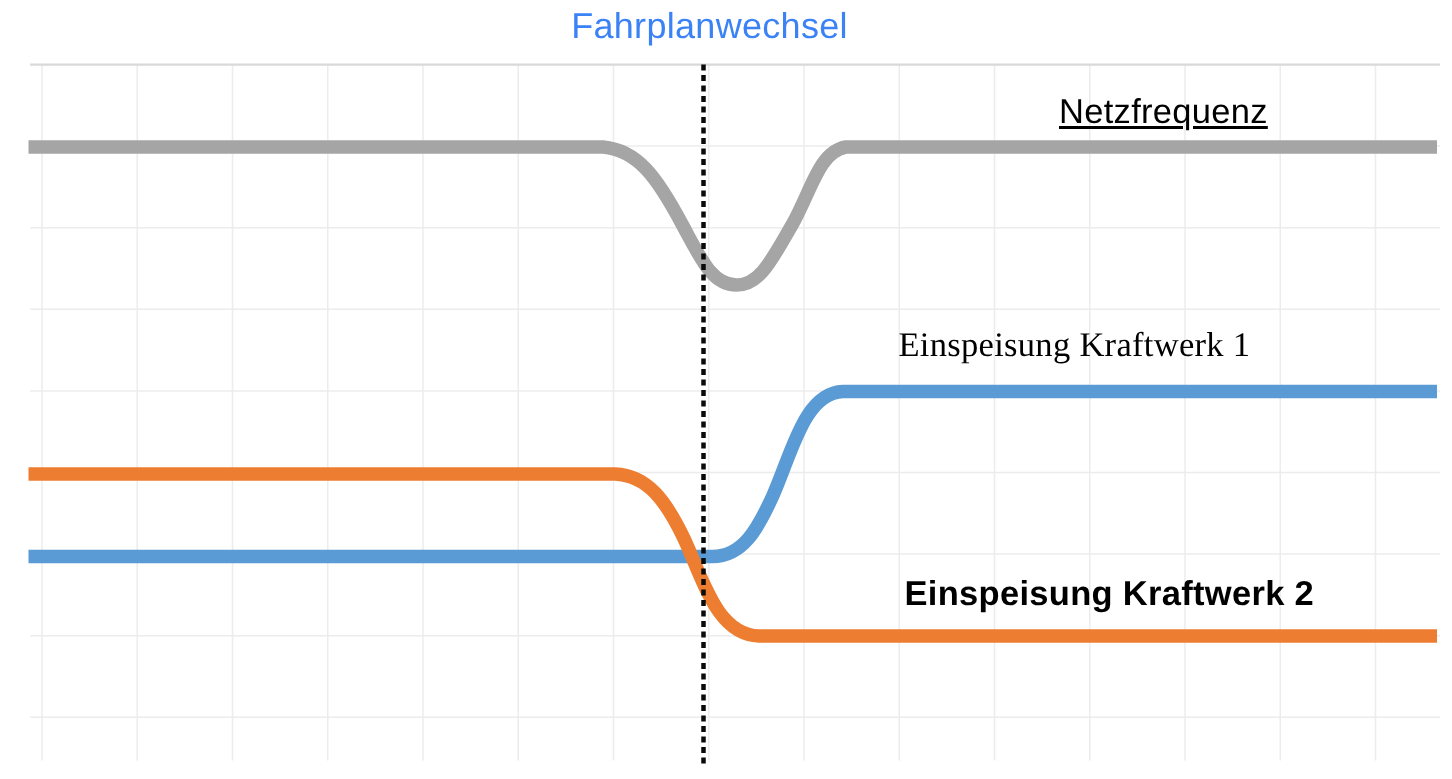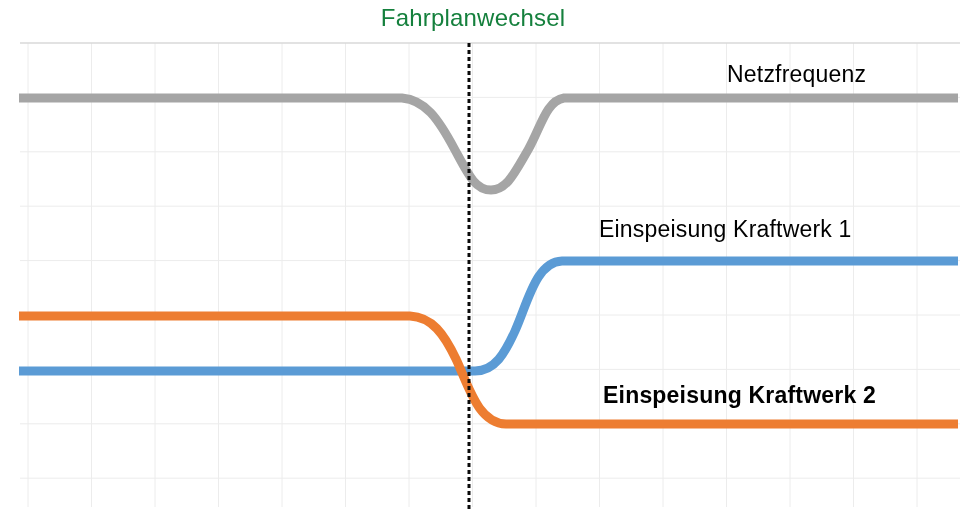--- a/index.html
+++ b/index.html
@@ -6,25 +6,25 @@
   .stage{
     position:relative;width:968px;height:519px;background:#ffffff;overflow:hidden;
     font-family:"Liberation Sans",sans-serif;
   }
   .chart-svg{position:absolute;left:0;top:0;width:968px;height:519px;display:block;}
   .chart-label{
     position:absolute;color:#000000;font-size:23px;line-height:1.12;white-space:nowrap;
     letter-spacing:0.2px;
   }
   .chart-title{
-    position:absolute;color:#15803d;font-size:24px;line-height:1.12;white-space:nowrap;
+    position:absolute;color:#3b82f6;font-size:24px;line-height:1.12;white-space:nowrap;
     left:473px;top:5px;transform:translateX(-50%);letter-spacing:0.2px;
   }
-  .lbl-netz{left:727px;top:62px;}
-  .lbl-ek1{left:599px;top:217px;}
+  .lbl-netz{left:706px;top:62px;text-decoration:underline;}
+  .lbl-ek1{left:599px;top:217px;font-family:Liberation Serif, serif;}
   .lbl-ek2{left:603px;top:383px;font-weight:bold;}
 </style>
 </head>
 <body>
 
 <div class="stage">
 
   <svg class="chart-svg" viewBox="0 0 968 519" xmlns="http://www.w3.org/2000/svg">
 
     <g>

